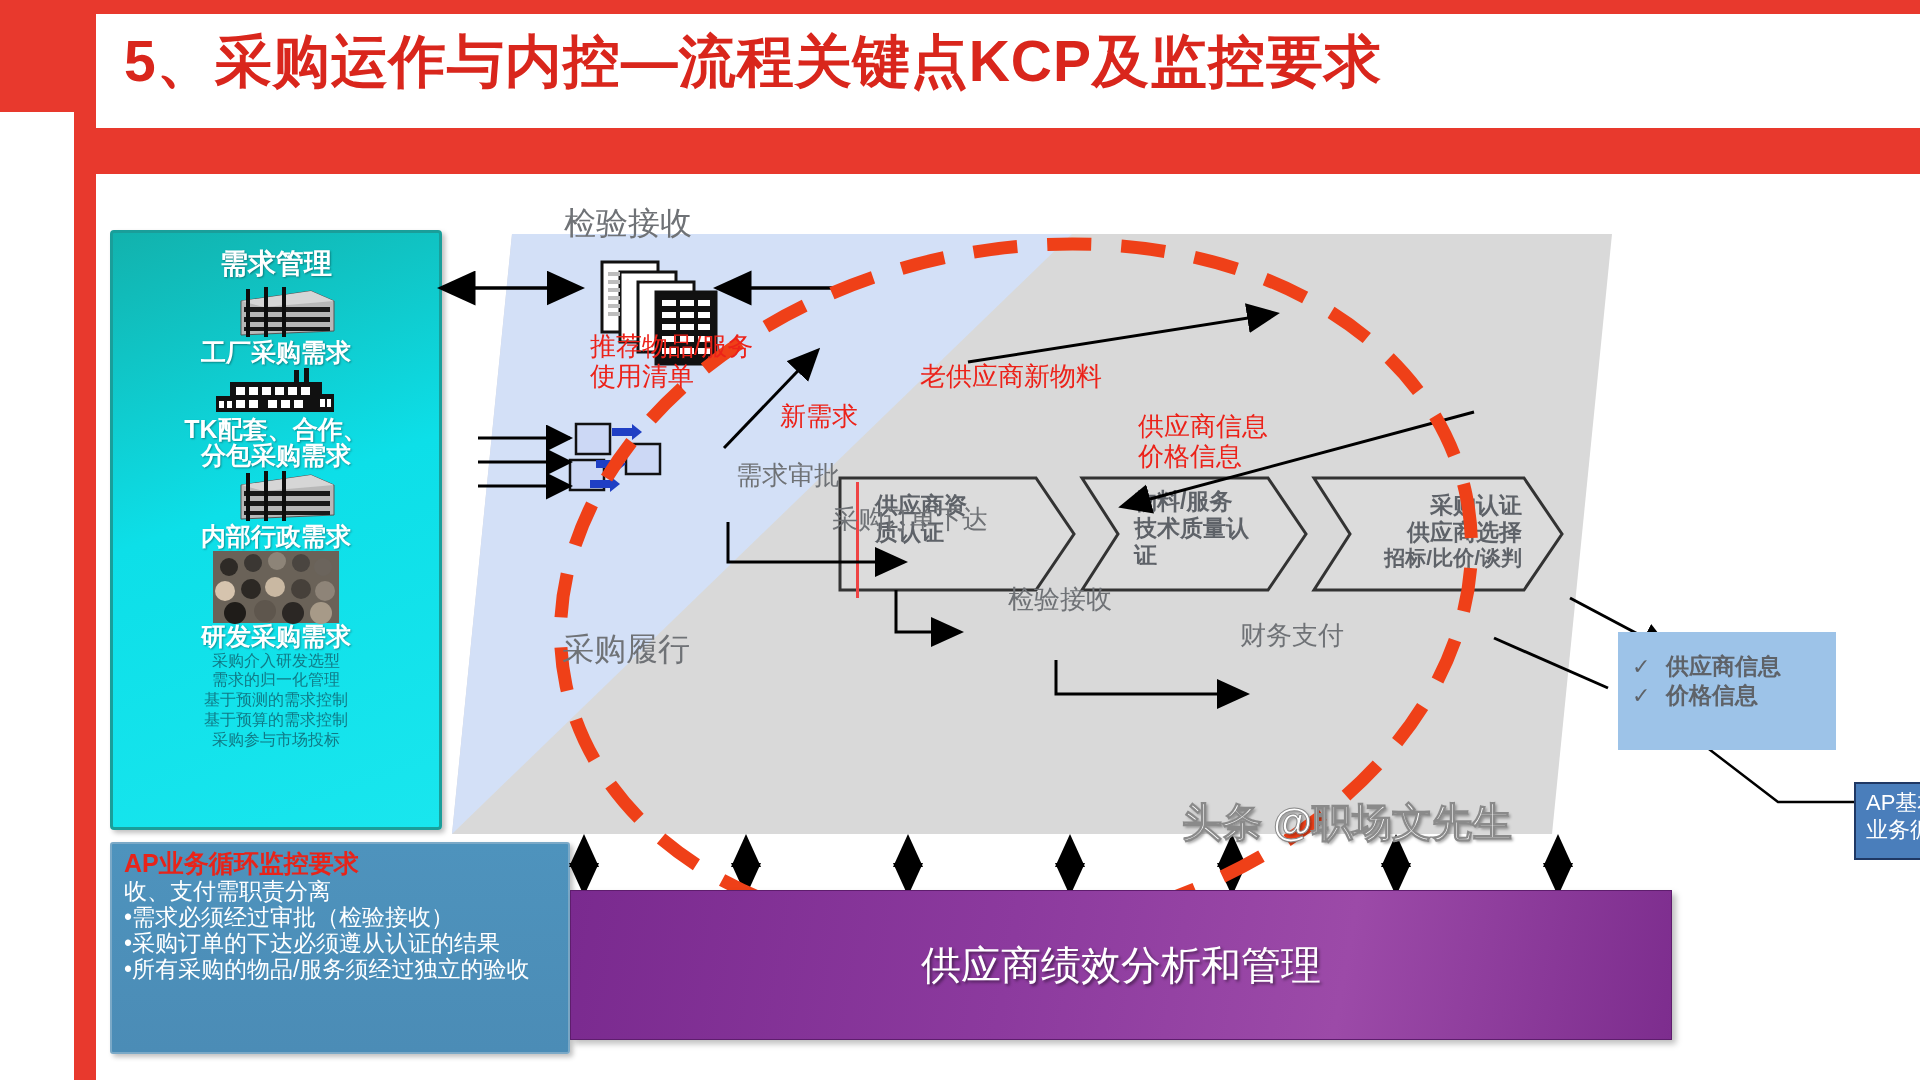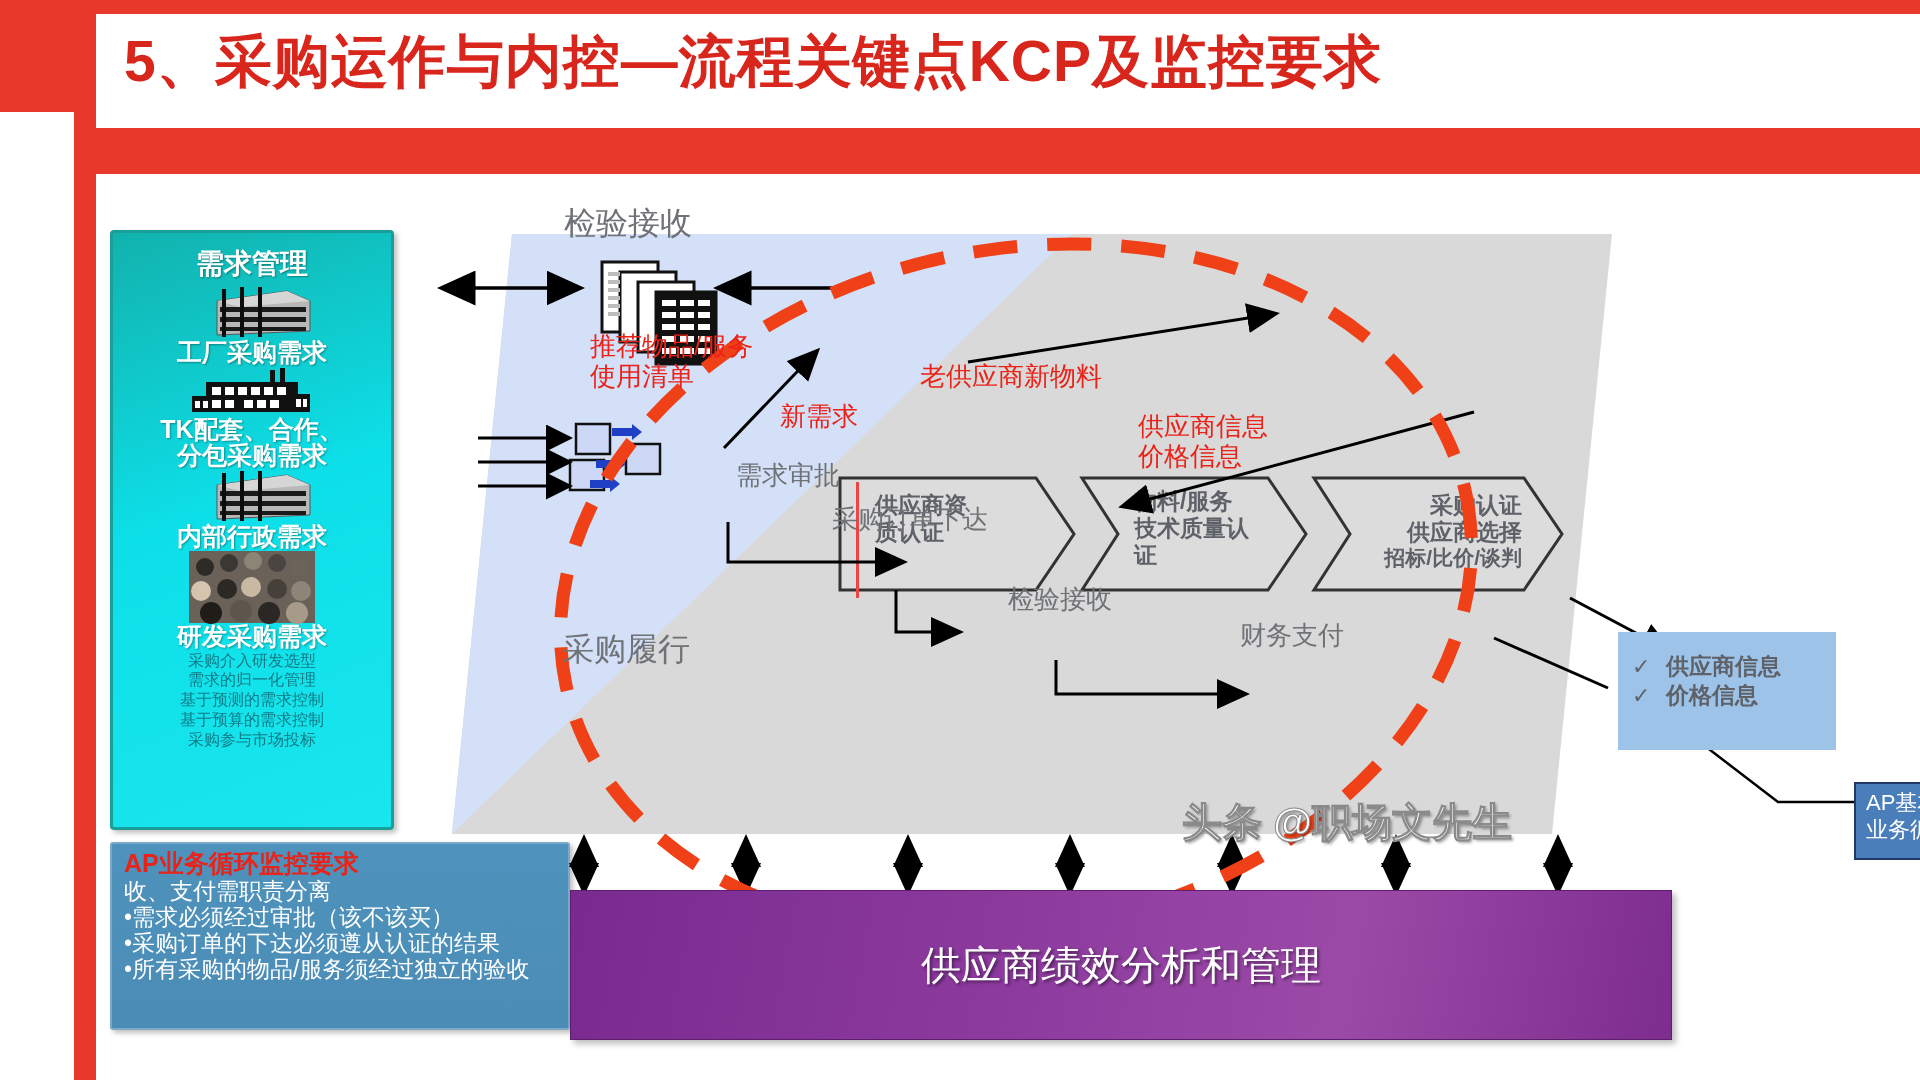--- a/index.html
+++ b/index.html
@@ -20,37 +20,37 @@
     position:absolute;left:108px;top:24px;
     font-size:57px;font-weight:bold;color:#d9261c;
     letter-spacing:1px;white-space:nowrap;margin-left:16px;
   }
 
   
   .canvas{position:absolute;left:96px;top:190px;width:1824px;height:890px;}
 
   
   .teal-panel{
-    position:absolute;left:14px;top:40px;width:284px;height:600px;
+    position:absolute;left:14px;top:40px;width:332px;height:600px;
     background:linear-gradient(160deg,#12b2ad 0%,#0ddfe8 45%,#19e6ee 100%);
     border:3px solid #1a9e9a;border-radius:4px;
     box-shadow:3px 3px 5px rgba(0,0,0,.25);
     text-align:center;color:#ffffff;
     display:flex;flex-direction:column;align-items:center;
     padding-top:12px;box-sizing:border-box;
   }
   .teal-title{font-size:28px;font-weight:bold;text-shadow:1px 1px 2px rgba(0,0,0,.35);margin-bottom:2px;}
   .teal-label{font-size:25px;font-weight:bold;line-height:1.06;text-shadow:1px 1px 2px rgba(0,0,0,.35);}
   .teal-sub{font-size:16px;color:#107a86;line-height:1.12;margin-top:2px;}
   
   .glyph{margin:2px 0 0 0;display:block;}
 
   
   .ap-box{
-    position:absolute;left:14px;top:652px;width:460px;height:188px;
+    position:absolute;left:14px;top:652px;width:460px;height:212px;
     background:linear-gradient(180deg,#4e93bd 0%,#4b8cb6 100%);
     border:2px solid #7ba9c7;border-radius:3px;
     box-shadow:3px 3px 5px rgba(0,0,0,.25);
     padding:6px 10px 6px 12px;box-sizing:border-box;
   }
   .ap-title{color:#e8241a;font-size:25px;font-weight:bold;line-height:1.1;}
   .ap-line{color:#ffffff;font-size:23px;line-height:1.14;}
 
   
   .diagram-wrap{position:absolute;left:356px;top:44px;width:1160px;height:600px;}
@@ -224,21 +224,21 @@
     <div class="teal-sub">采购介入研发选型</div>
     <div class="teal-sub">需求的归一化管理</div>
     <div class="teal-sub">基于预测的需求控制</div>
     <div class="teal-sub">基于预算的需求控制</div>
     <div class="teal-sub">采购参与市场投标</div>
   </div>
 
   <div class="ap-box">
     <div class="ap-title">AP业务循环监控要求</div>
     <div class="ap-line">收、支付需职责分离</div>
-    <div class="ap-line">•需求必须经过审批（该不该买）</div>
+    <div class="ap-line">•需求必须经过审批（检验接收）</div>
     <div class="ap-line">•采购订单的下达必须遵从认证的结果</div>
     <div class="ap-line">•所有采购的物品/服务须经过独立的验收</div>
   </div>
 
   <div class="diagram-wrap">
     <div class="para-gray"></div>
     <div class="para-blue"></div>
   </div>
 
   <svg class="hex-outline" style="left:0;top:0;" width="1824" height="890">

